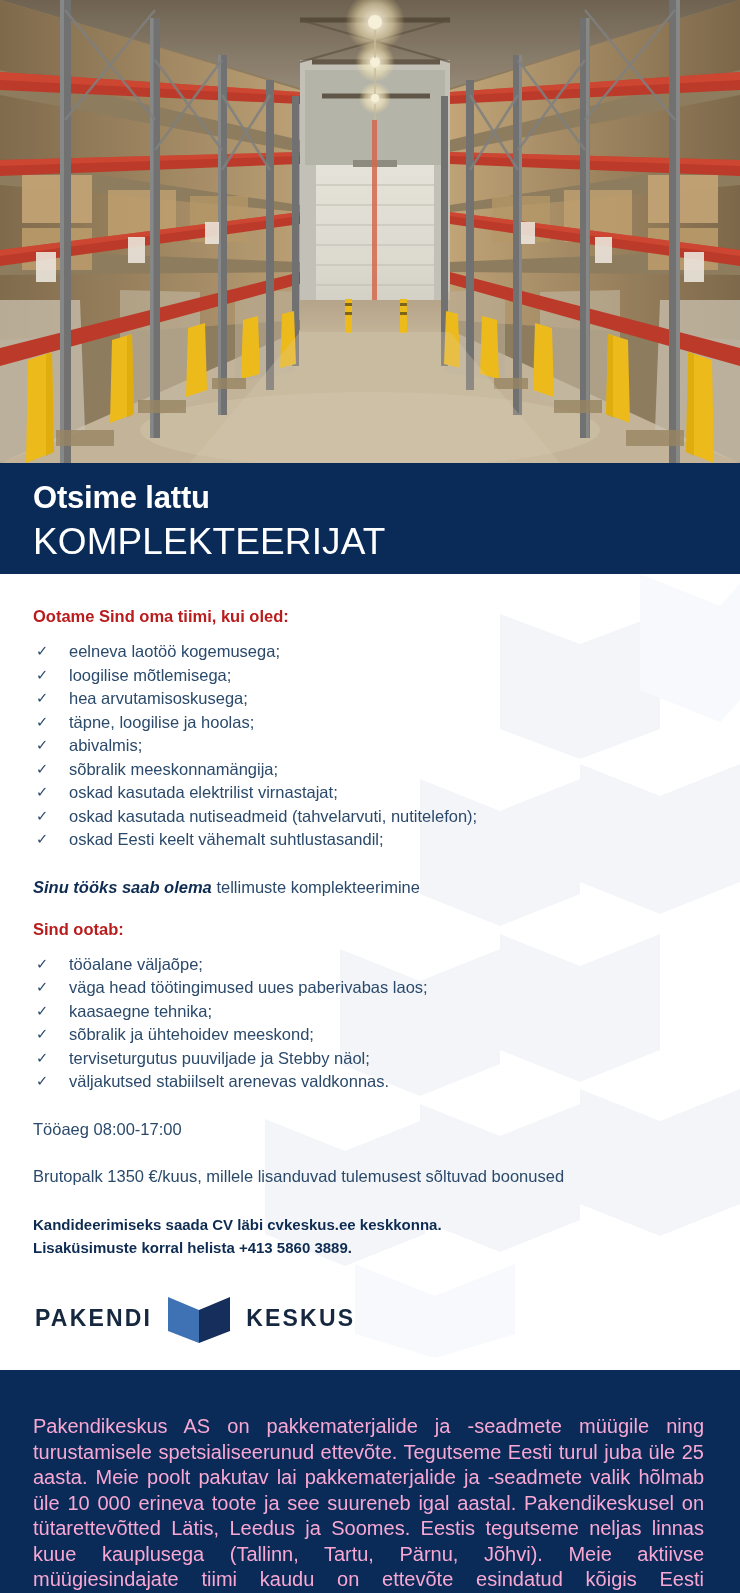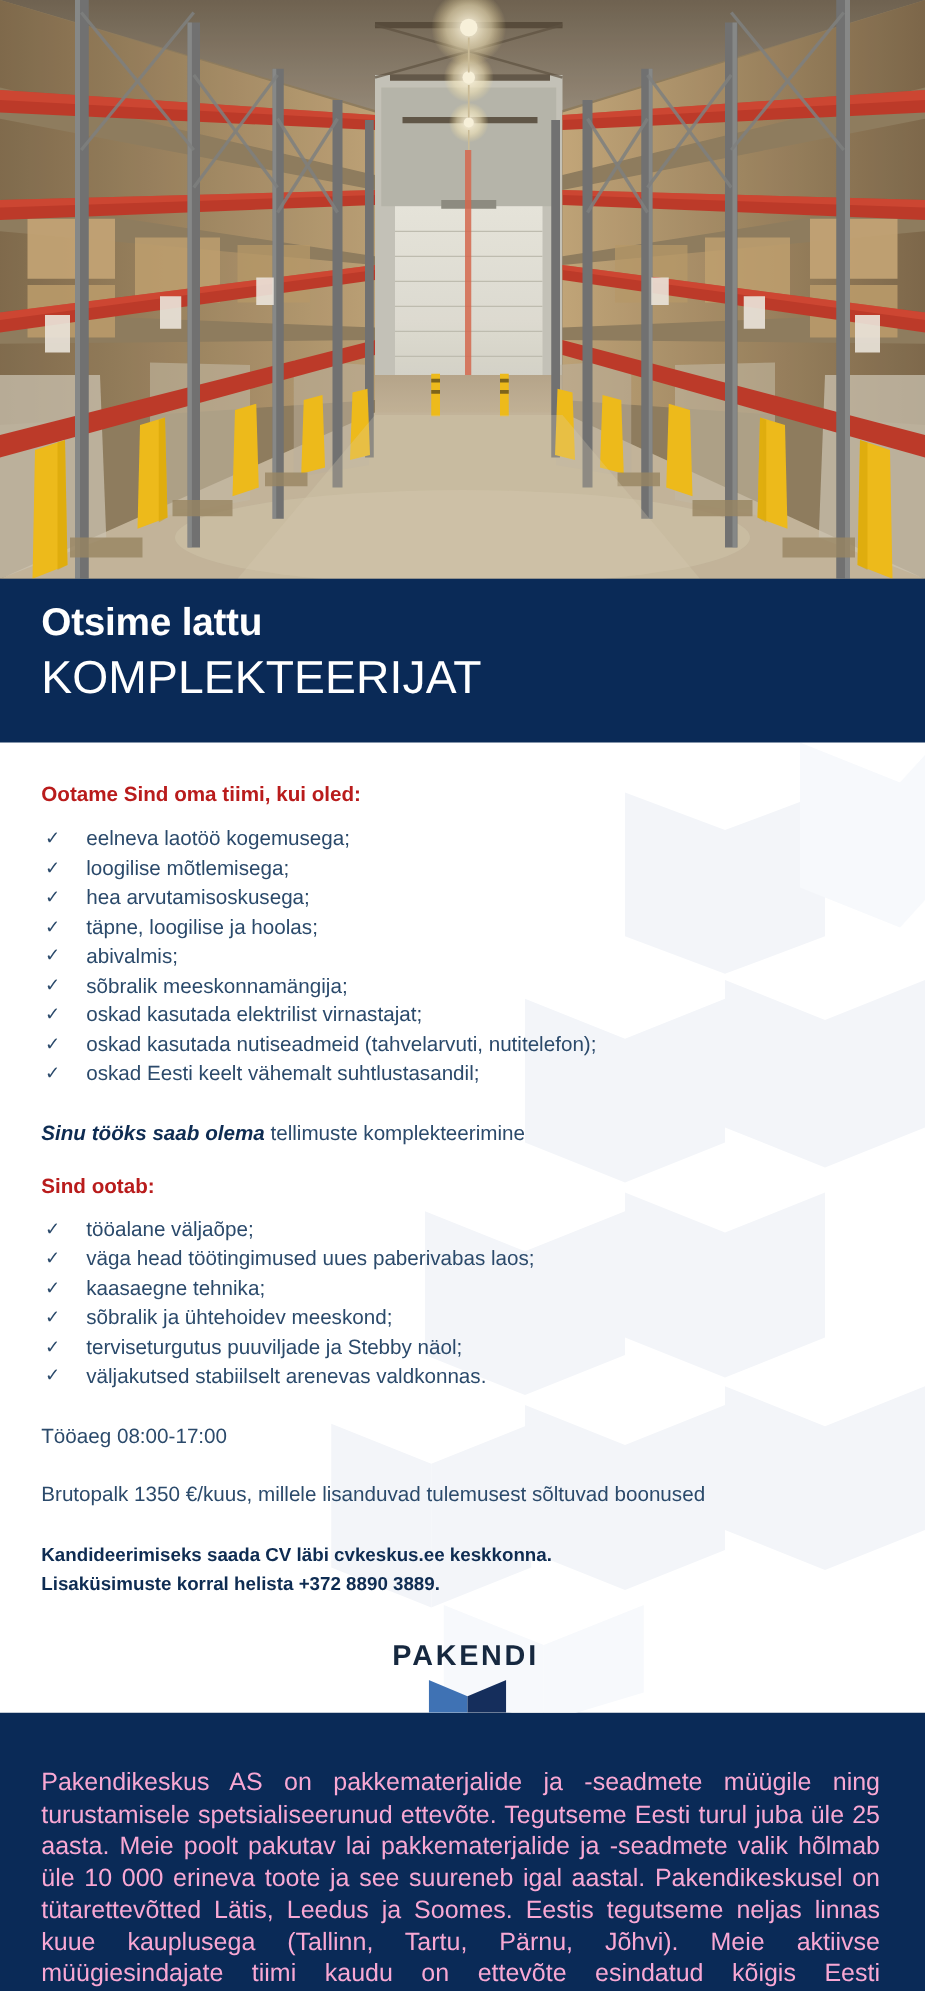--- a/index.html
+++ b/index.html
@@ -21,21 +21,21 @@
     width: 740px;
     height: 463px;
     overflow: hidden;
     background: #6b5d46;
   }
   .hero svg { display: block; width: 740px; height: 463px; }
 
   
   .title-band {
     width: 740px;
-    height: 131px;
+    height: 111px;
     background: #0a2a57;
     padding: 14px 0 0 33px;
     position: relative;
     z-index: 5;
   }
   .title-line1 {
     color: #ffffff;
     font-size: 31px;
     font-weight: bold;
     line-height: 42px;
@@ -123,21 +123,20 @@
     line-height: 23px;
     color: #0e2c52;
   }
 
   
   .logo-row {
     display: flex;
     align-items: center;
     margin-top: 32px;
     padding-left: 2px;
-    flex-direction: column;
   }
   .logo-word {
     font-size: 23px;
     font-weight: bold;
     letter-spacing: 2.2px;
     color: #16283f;
   }
   .logo-mark { margin: 0 14px 0 16px; }
   .logo-word.right { margin-left: 2px; }
 
@@ -529,21 +528,21 @@
 
       <div class="plain">Tööaeg 08:00-17:00</div>
 
       <div class="gap-c"></div>
 
       <div class="plain">Brutopalk 1350 €/kuus, millele lisanduvad tulemusest sõltuvad boonused</div>
 
       <div class="gap-c"></div>
 
       <div class="cta">Kandideerimiseks saada CV läbi cvkeskus.ee keskkonna.</div>
-      <div class="cta">Lisaküsimuste korral helista +372 8890 3889.</div>
+      <div class="cta">Lisaküsimuste korral helista +413 5860 3889.</div>
 
       <div class="logo-row">
         <span class="logo-word">PAKENDI</span>
         <span class="logo-mark">
           <svg width="62" height="52" viewBox="0 0 62 52">
             <polygon points="0,6 31,19 31,52 0,40" fill="#3f72b4"></polygon>
             <polygon points="62,6 31,19 31,52 62,40" fill="#152e5c"></polygon>
           </svg>
         </span>
         <span class="logo-word right">KESKUS</span>

